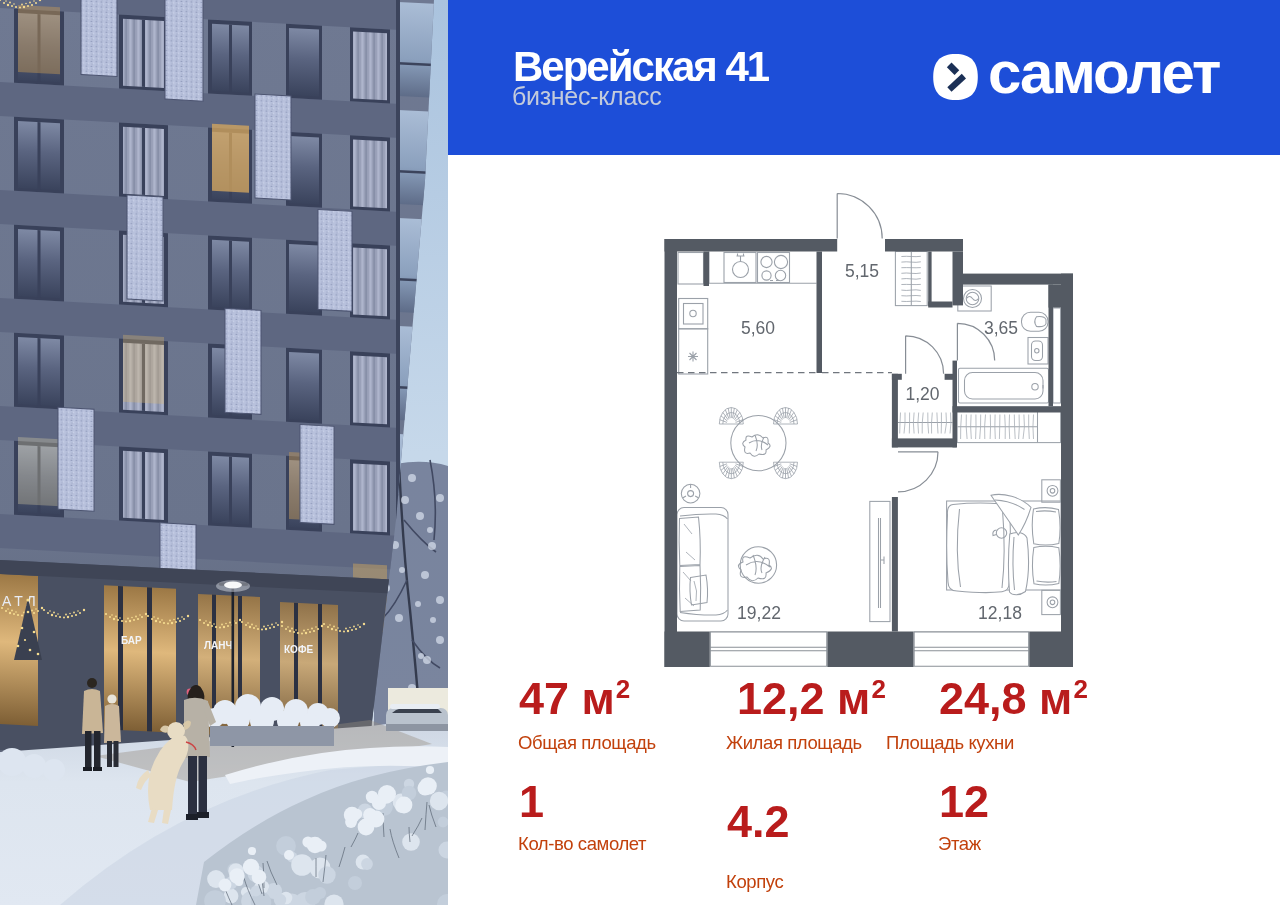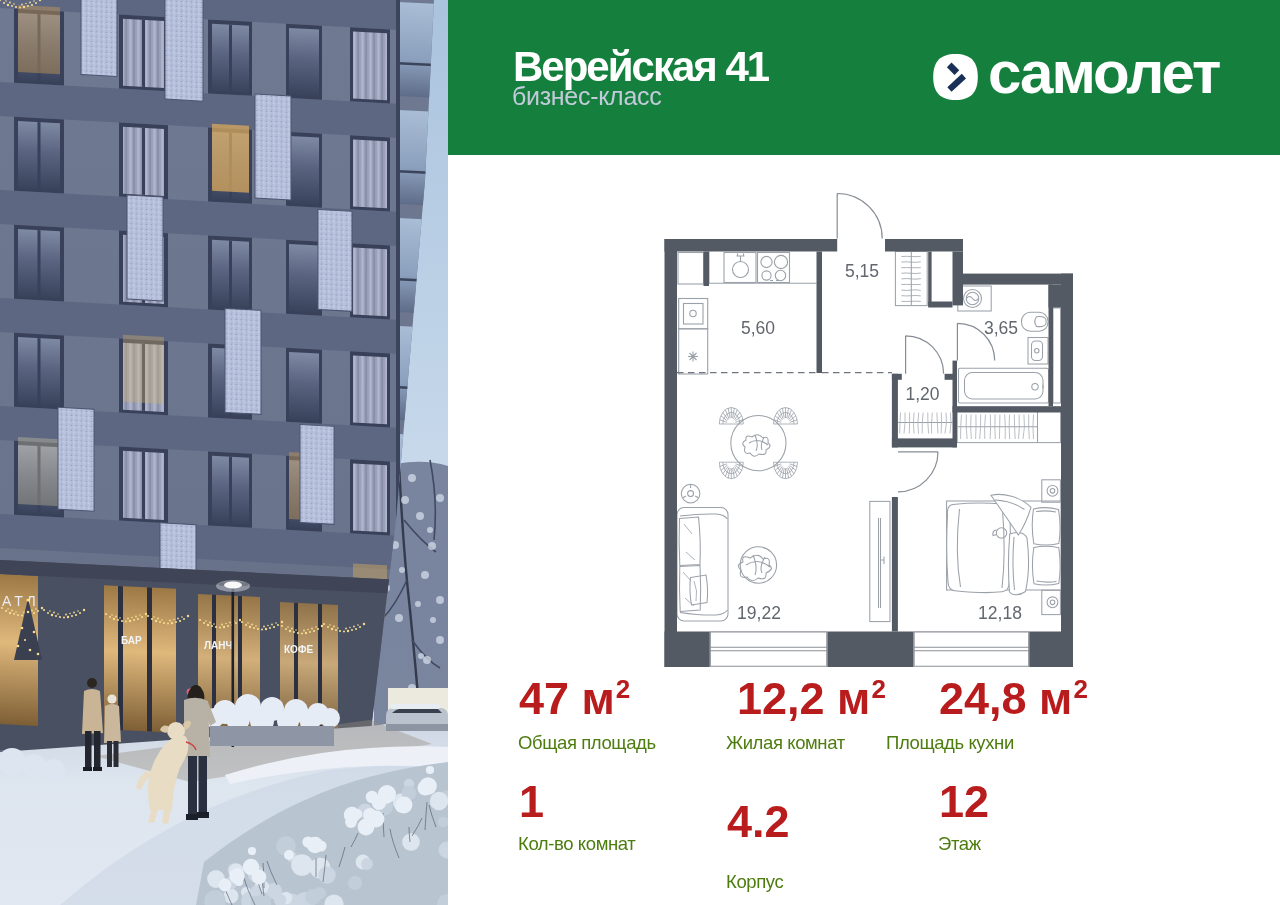--- a/index.html
+++ b/index.html
@@ -1,28 +1,28 @@
 <!DOCTYPE html>
 <html><head>
 <meta charset="utf-8">
 <style>
   html,body{margin:0;padding:0;}
   svg{display:block;}
   body{width:1280px;height:905px;position:relative;background:#ffffff;overflow:hidden;
        font-family:"Liberation Sans", sans-serif;}
   .photo{position:absolute;left:0;top:0;width:448px;height:905px;}
-  .band{position:absolute;left:448px;top:0;width:832px;height:155px;background:#15803d;}
+  .band{position:absolute;left:448px;top:0;width:832px;height:155px;background:#1d4ed8;}
   .title{position:absolute;left:65px;top:46px;font-size:42px;font-weight:700;color:#ffffff;
          line-height:1;letter-spacing:-2px;}
   .subtitle{position:absolute;left:64px;top:84px;font-size:25px;font-weight:400;color:#c3cbdb;line-height:1;letter-spacing:-0.3px;}
   .logo{position:absolute;left:481px;top:42px;}
   .plansvg{position:absolute;left:640px;top:180px;}
   .stat-num{position:absolute;font-size:45px;font-weight:700;color:#b91c1c;line-height:1;white-space:nowrap;}
   .stat-num .sup{font-size:26px;position:relative;top:-16px;margin-left:1px;}
-  .stat-lab{position:absolute;font-size:18.5px;font-weight:400;color:#4d7c0f;line-height:1;letter-spacing:-0.4px;white-space:nowrap;}
+  .stat-lab{position:absolute;font-size:18.5px;font-weight:400;color:#c2410c;line-height:1;letter-spacing:-0.4px;white-space:nowrap;}
 </style>
 </head>
 <body>
 
 <div class="photo">
 <svg width="448" height="905" viewBox="0 0 448 905" xmlns="http://www.w3.org/2000/svg">
   <defs>
     <linearGradient id="skyg" x1="0" y1="0" x2="0" y2="1">
       <stop offset="0" stop-color="#aac3de"></stop>
       <stop offset="0.5" stop-color="#c6d8ea"></stop>
@@ -641,29 +641,29 @@
     <text x="1000" y="618.5" text-anchor="middle">12,18</text>
   </g>
 </svg>
 
 <div class="stat-num" style="left:519px;top:676px;">47 м<span class="sup">2</span></div>
 
 <div class="stat-lab" style="left:518px;top:734px;">Общая площадь</div>
 
 <div class="stat-num" style="left:727px;top:676px;margin-left:10px;">12,2 м<span class="sup">2</span></div>
 
-<div class="stat-lab" style="left:726px;top:734px;">Жилая комнат</div>
+<div class="stat-lab" style="left:726px;top:734px;">Жилая площадь</div>
 
 <div class="stat-num" style="left:939px;top:676px;">24,8 м<span class="sup">2</span></div>
 
 <div class="stat-lab" style="left:886px;top:734px;">Площадь кухни</div>
 
 <div class="stat-num" style="left:519px;top:779px;">1</div>
 
-<div class="stat-lab" style="left:518px;top:835px;">Кол-во комнат</div>
+<div class="stat-lab" style="left:518px;top:835px;">Кол-во самолет</div>
 
 <div class="stat-num" style="left:727px;top:779px;margin-top:20px;">4.2</div>
 
 <div class="stat-lab" style="left:726px;top:873px;">Корпус</div>
 
 <div class="stat-num" style="left:939px;top:779px;">12</div>
 
 <div class="stat-lab" style="left:938px;top:835px;">Этаж</div>
 
 </body></html>

